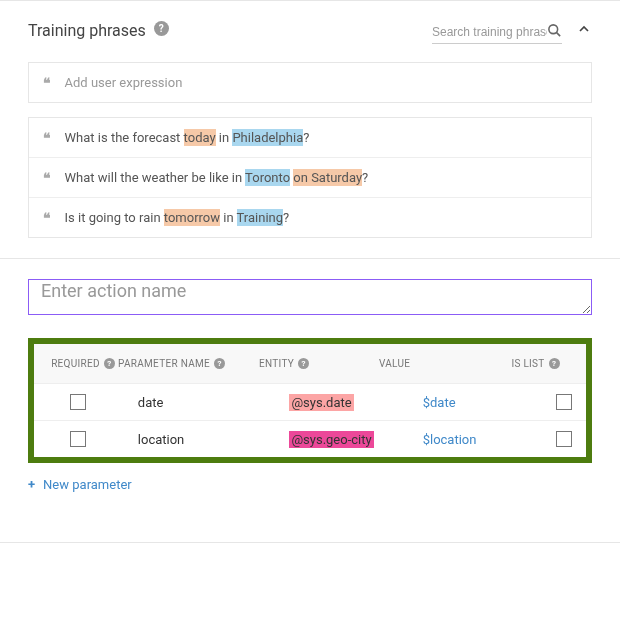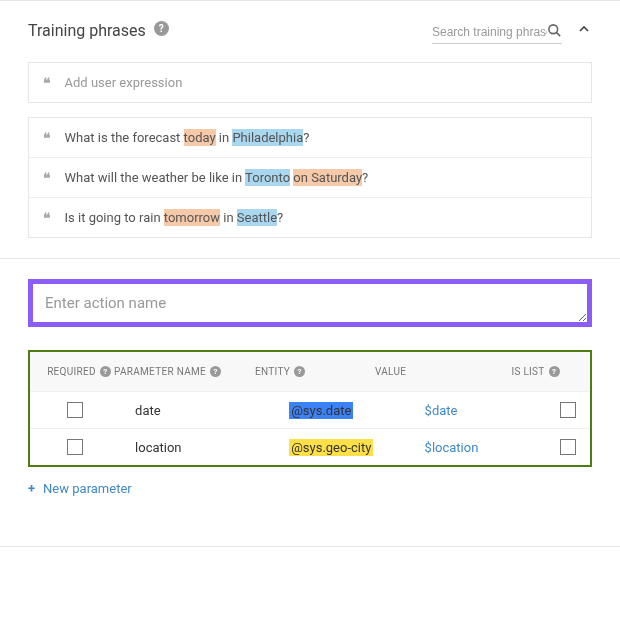--- a/index.html
+++ b/index.html
@@ -86,33 +86,33 @@
     font-size: 14px;
     font-weight: bold;
     line-height: 1;
   }
   .phrase-input-placeholder { color: #999; }
   .hl-date { background: #f6c9a8; padding: 1px 0; }
   .hl-city { background: #a9d7ef; padding: 1px 0; }
 
   .action-input {
     width: 100%;
-    border: 5px solid #8b5cf6;
-    padding: 10px 12px;
-    font-size: 15px;
+    border: 1px solid #8b5cf6;
+    padding: 0 12px;
+    font-size: 18px;
     color: #555;
     resize: both;
     min-height: 36px;
     outline: none;
     font-family: inherit;
   }
   .action-input::placeholder { color: #999; }
 
   .param-table {
-    border: 2px solid #4d7c0f;
+    border: 6px solid #4d7c0f;
     margin-top: 20px;
   }
   .param-head {
     display: flex;
     background: #f8f8f8;
     padding: 14px 14px;
     font-size: 10px;
     color: #777;
     letter-spacing: 0.3px;
   }
@@ -141,22 +141,22 @@
     justify-content: center;
     font-size: 8px;
     font-weight: bold;
   }
   .checkbox {
     width: 16px; height: 16px;
     border: 1.5px solid #777;
     background: #fff;
     cursor: pointer;
   }
-  .entity-tag-date { background: #3b82f6; padding: 1px 2px; color: #333; }
-  .entity-tag-city { background: #fde047; padding: 1px 2px; color: #333; }
+  .entity-tag-date { background: #fca5a5; padding: 1px 2px; color: #333; }
+  .entity-tag-city { background: #ec4899; padding: 1px 2px; color: #333; }
   .value-var { color: #4089c9; }
   .placeholder-text { color: #999; }
 
   .add-param {
     color: #4089c9;
     font-size: 13px;
     margin-top: 14px;
     cursor: pointer;
     display: inline-flex;
     align-items: center;
@@ -198,21 +198,21 @@
       <div class="phrase-row">
         <span class="quote-icon">❝</span>
         <span>What is the forecast <span class="hl-date">today</span> in <span class="hl-city">Philadelphia</span>?</span>
       </div>
       <div class="phrase-row">
         <span class="quote-icon">❝</span>
         <span>What will the weather be like in <span class="hl-city">Toronto</span> <span class="hl-date">on Saturday</span>?</span>
       </div>
       <div class="phrase-row">
         <span class="quote-icon">❝</span>
-        <span>Is it going to rain <span class="hl-date">tomorrow</span> in <span class="hl-city">Seattle</span>?</span>
+        <span>Is it going to rain <span class="hl-date">tomorrow</span> in <span class="hl-city">Training</span>?</span>
       </div>
     </div>
 </div>
 
 <div class="divider"></div>
 
 <div class="section">
 
   <textarea class="action-input" rows="1" placeholder="Enter action name" style=""></textarea>
 

